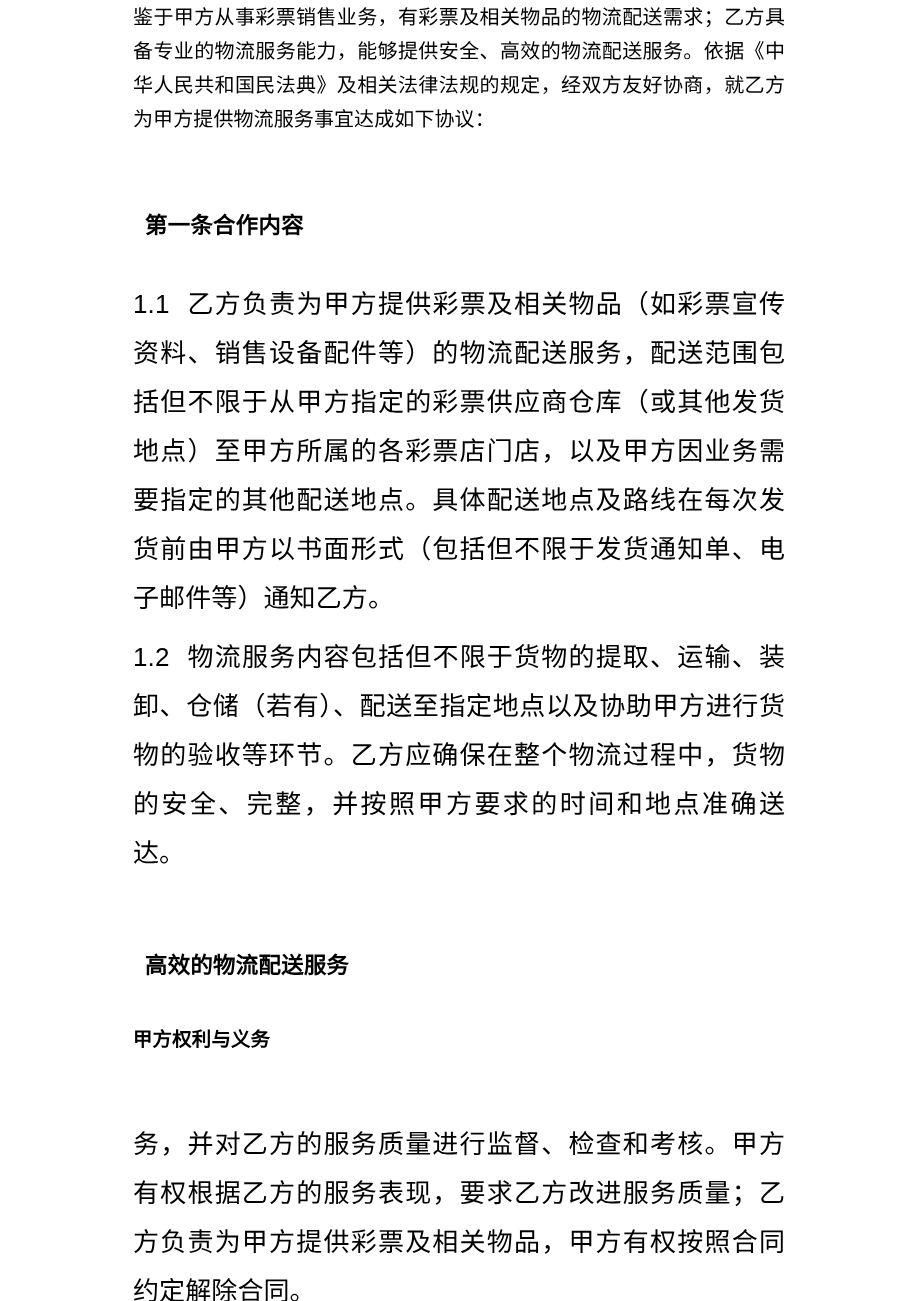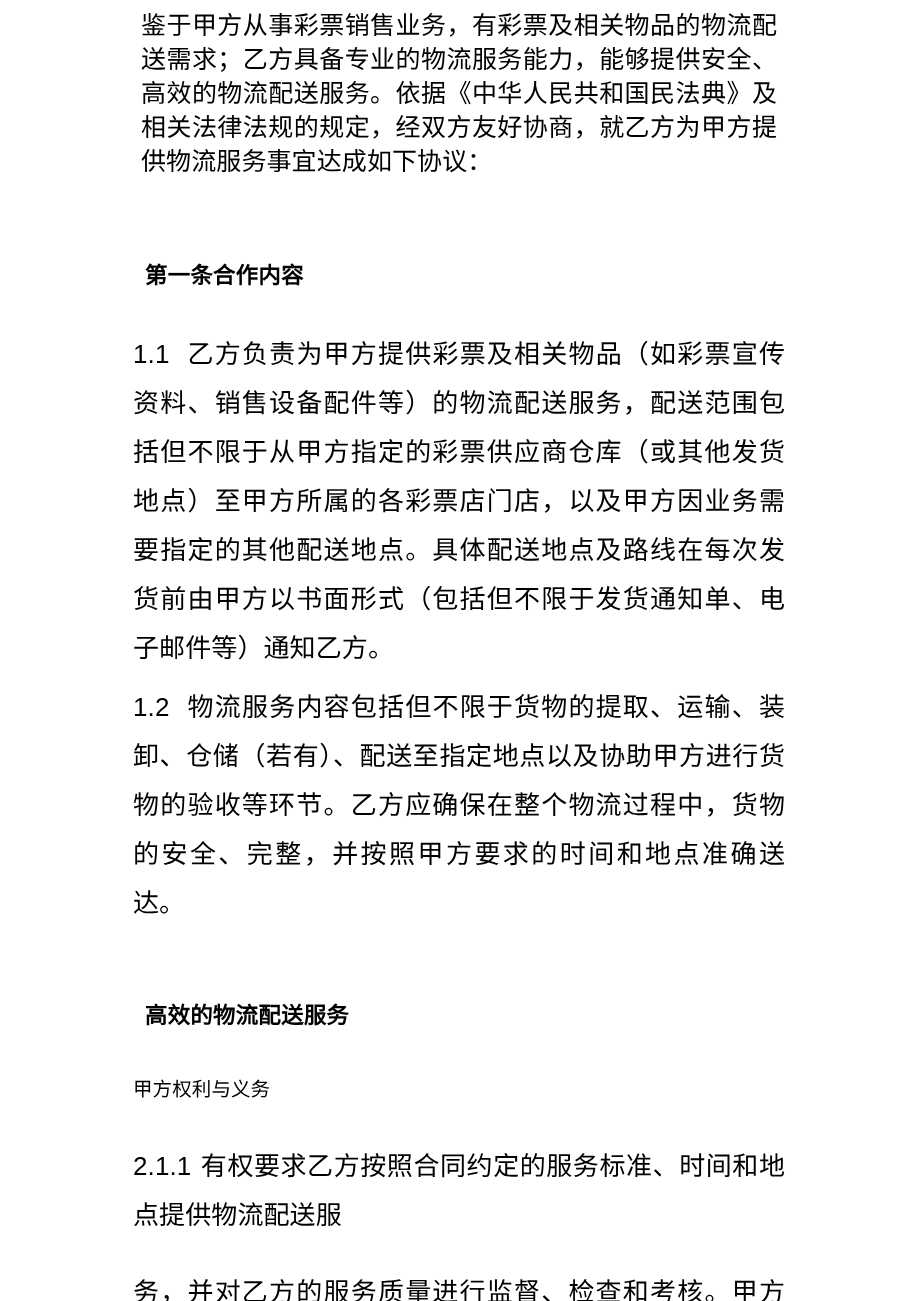--- a/index.html
+++ b/index.html
@@ -27,23 +27,23 @@
 
   .doc-body {
     position: absolute;
     left: 133px;
     top: 0;
     width: 652px;
   }
 
   
   .intro {
-    margin: 8px;
+    margin: 0;
     padding: 0;
-    font-size: 25px;
+    font-size: 20px;
     line-height: 34px;
     letter-spacing: 0.1px;
     text-align: justify;
     text-justify: inter-ideograph;
     word-break: break-all;
   }
 
   .spacer-intro-h1 { height: 62px; }
   .spacer-h1-body  { height: 26px; }
   .spacer-para     { height: 10px; }
@@ -60,21 +60,21 @@
     line-height: 32px;
     letter-spacing: 0.2px;
     white-space: nowrap;
   }
 
   
   .subheading {
     margin: 0;
     padding: 0;
     font-size: 19.5px;
-    font-weight: normal;
+    font-weight: bold;
     line-height: 30px;
     letter-spacing: 0.1px;
     white-space: nowrap;
   }
 
   
   .clause {
     margin: 0;
     padding: 0;
     font-size: 26px;
@@ -120,21 +120,20 @@
     <div class="spacer-body-h2"></div>
 
     <h2 class="heading">高效的物流配送服务</h2>
 
     <div class="spacer-h2-sub"></div>
 
     <p class="subheading">甲方权利与义务</p>
 
     <div class="spacer-sub-body"></div>
 
-    <p class="clause"><span>2.1.1</span><span class="num-gap-sm"></span><span>有权要求乙方按照合同约定的服务标准、时间和地点提供物流配送服</span></p>
 
     <div class="gap-211"></div>
 
     <p class="clause">务，并对乙方的服务质量进行监督、检查和考核。甲方有权根据乙方的服务表现，要求乙方改进服务质量；乙方负责为甲方提供彩票及相关物品，甲方有权按照合同约定解除合同。</p>
 
     <div class="spacer-para"></div>
 
 
   </div>
 </div>

